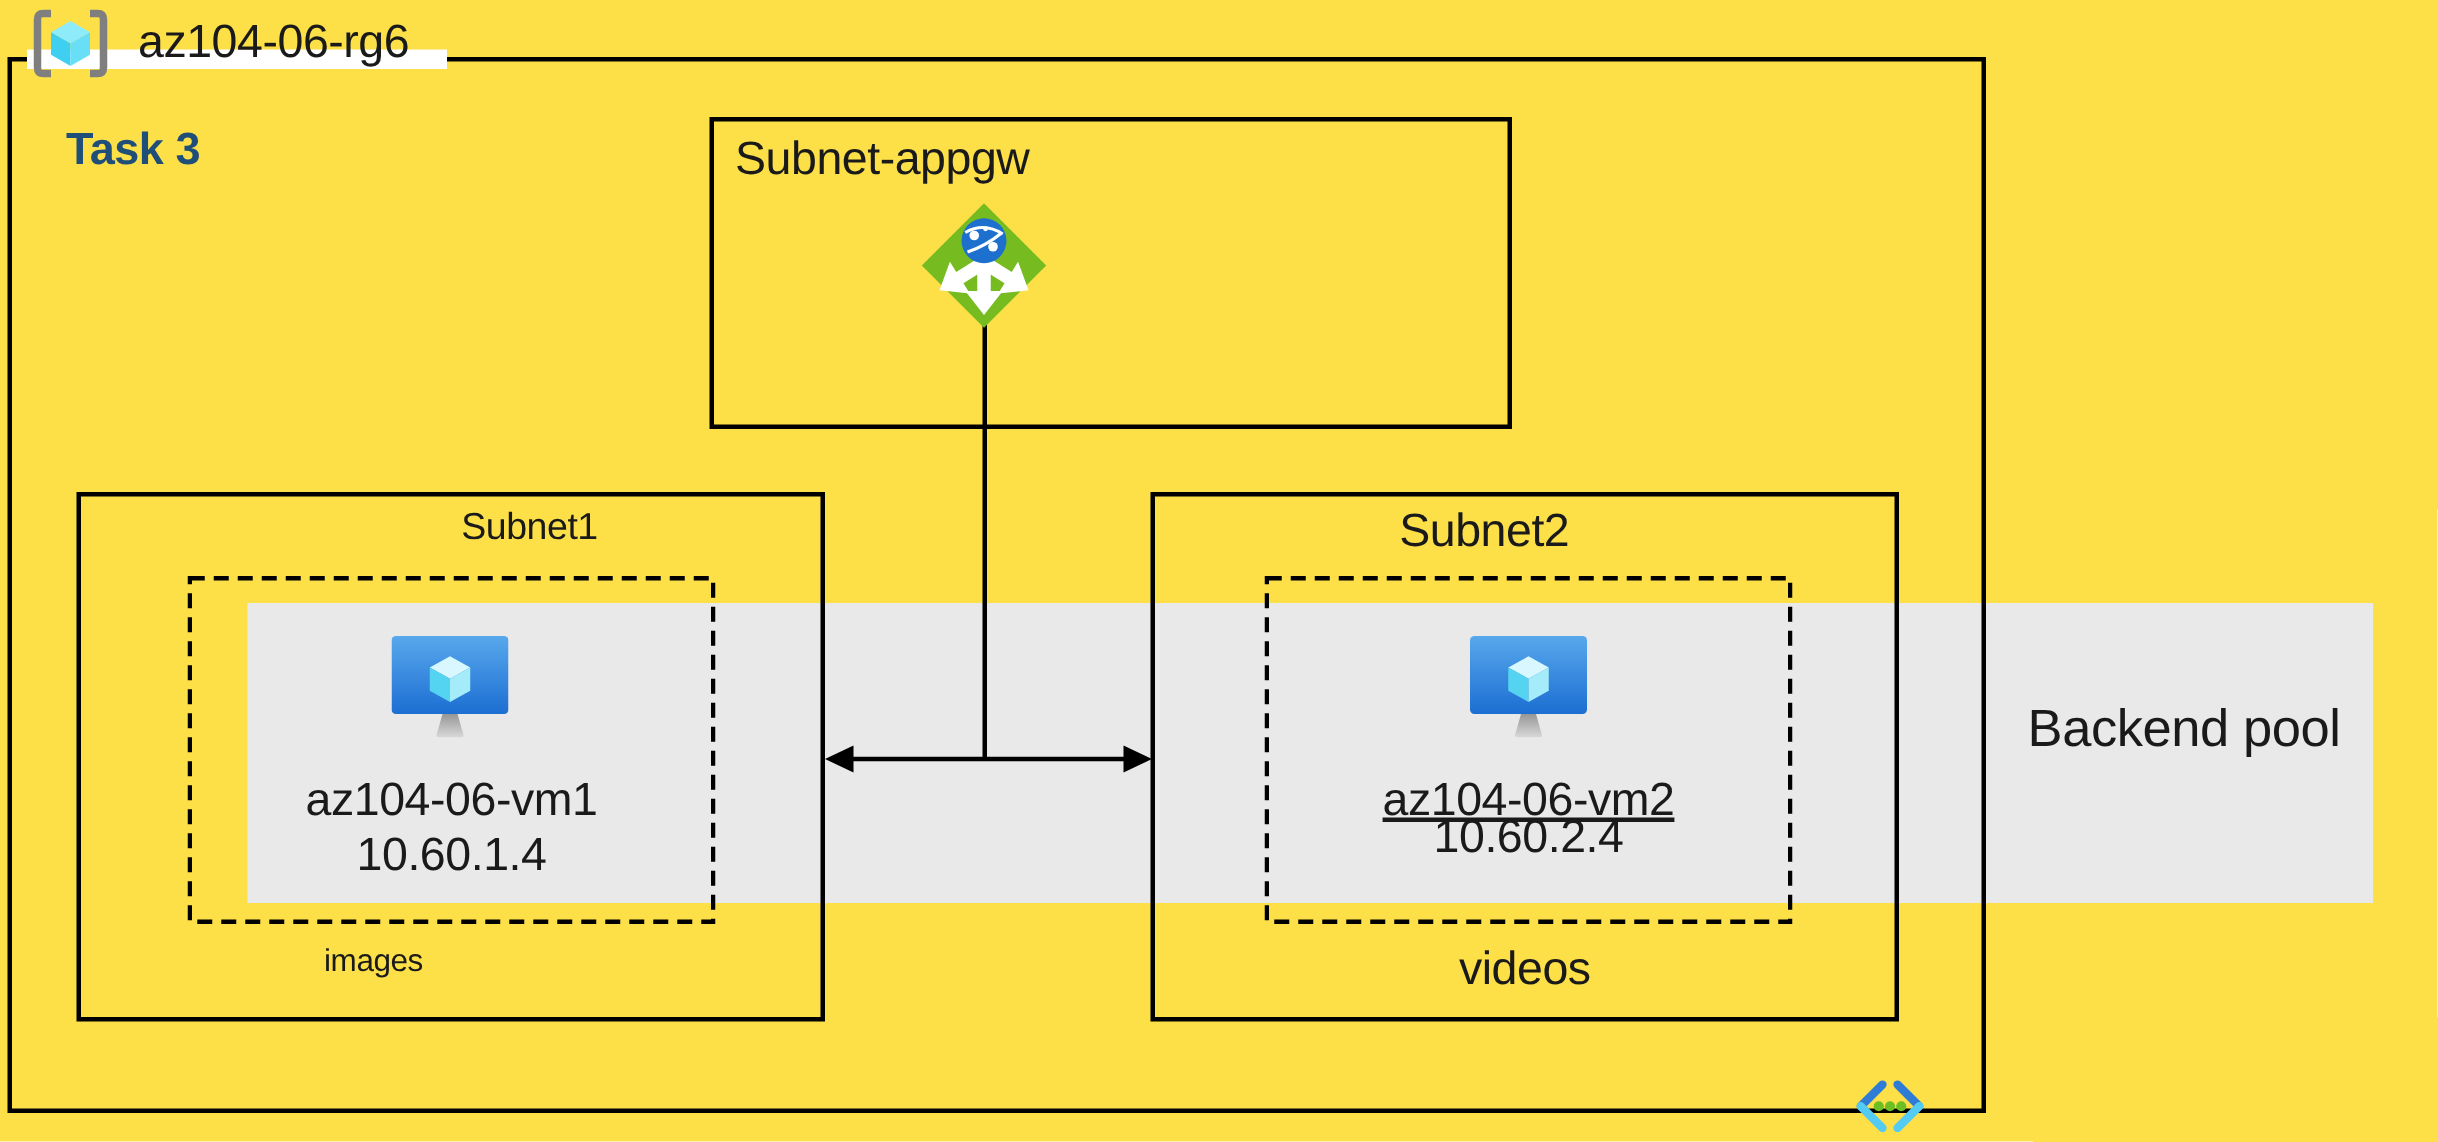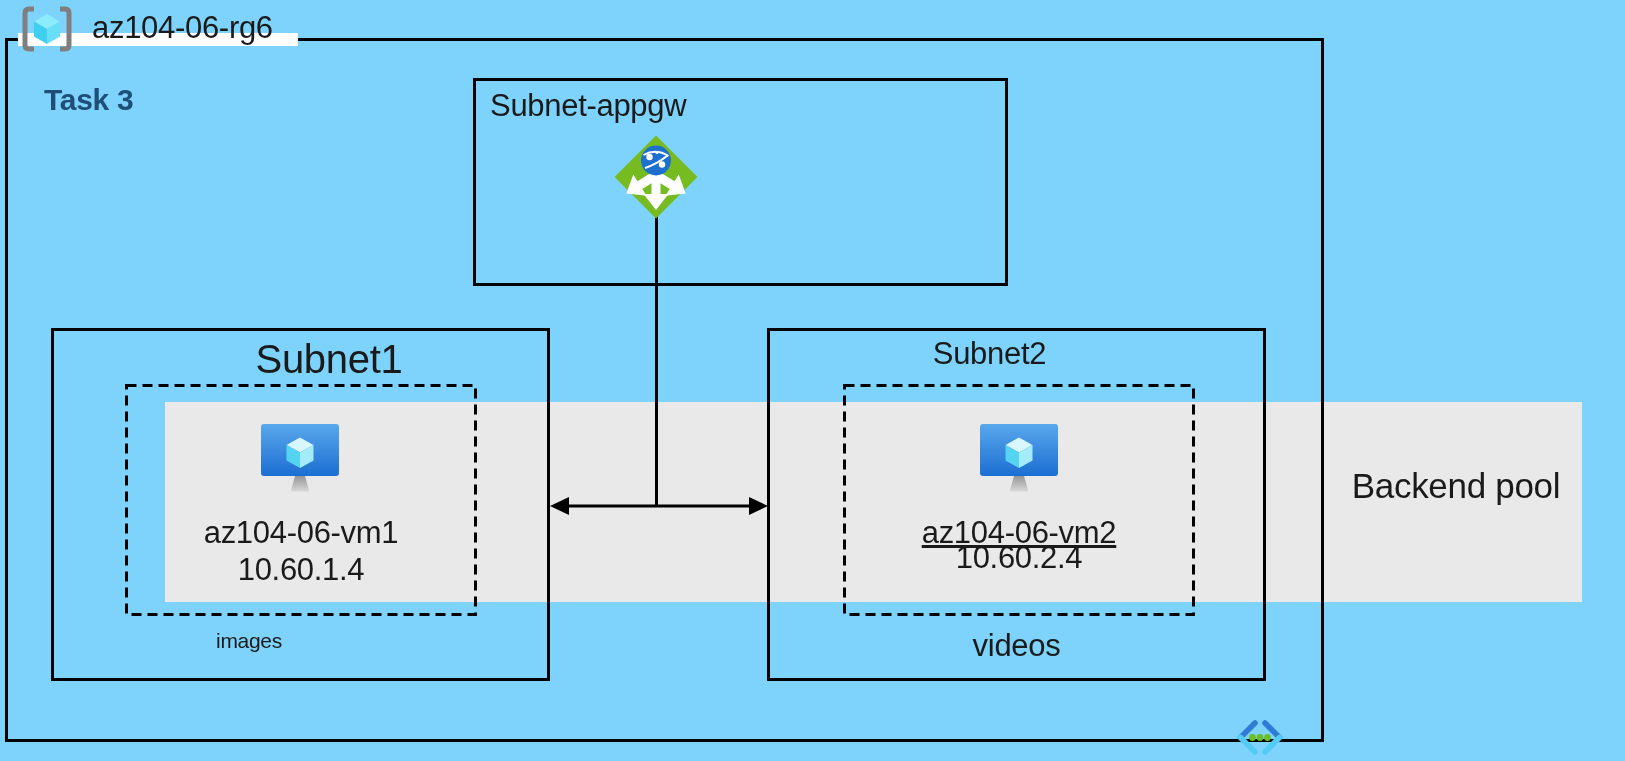--- a/index.html
+++ b/index.html
@@ -4,37 +4,37 @@
 <style>
   :root{
     --task-label:#1F4E79; --backend-band:#E9E9E9; --appgw-green:#76BC21;
     --globe-blue:#1D70CE; --vm-screen-top:#58A8EC; --vm-screen-bottom:#1C6ED2;
     --cube-top:#D9F7FE; --cube-left:#54D4F0; --cube-right:#A5ECFA;
     --rg-bracket-gray:#7F7F7F; --rg-cube-top:#8DEBFA; --rg-cube-left:#3FCFF1; --rg-cube-right:#69DFF7;
     --vnet-dark-blue:#2E7CD6; --vnet-light-cyan:#54CBF3; --dot-green:#6CBE22;
     --line-black:#000000; --text:#1A1A1A;
   }
   html,body{margin:0;padding:0;background:#fff;}
-  .canvas{position:relative;width:1625px;height:761px;background:#7dd3fc;overflow:hidden;
+  .canvas{position:relative;width:1625px;height:761px;background:#fde047;overflow:hidden;
           font-family:"Liberation Sans","DejaVu Sans",sans-serif;color:var(--text);}
   .abs{position:absolute;}
   .band{left:165px;top:402px;width:1417px;height:200px;background:var(--backend-band);z-index:1;}
   .box{border:3px solid var(--line-black);box-sizing:border-box;background:transparent;z-index:2;}
   .outer{left:5px;top:38px;width:1319px;height:704px;}
   .appgwbox{left:473px;top:78px;width:535px;height:208px;}
   .sn1{left:51px;top:328px;width:499px;height:353px;}
   .sn2{left:767px;top:328px;width:499px;height:353px;}
   .mask{left:18px;top:33px;width:280px;height:13px;background:#fff;z-index:3;}
   .lbl{z-index:5;letter-spacing:-0.3px;white-space:nowrap;line-height:1.12;}
   .rg-title{left:92px;top:11px;font-size:31px;}
   .task{left:44px;top:83px;font-size:30px;font-weight:bold;color:var(--task-label);}
   .appgw-title{left:490px;top:89px;font-size:31px;}
   .appgw-names{left:706px;top:141px;font-size:31px;line-height:37px;}
   .ctr{text-align:center;}
-  .sn1-title{left:51px;top:337px;width:556px;font-size:40px;}
+  .sn1-title{left:51px;top:337px;width:556px;font-size:25px;padding-left:24px;}
   .sn2-title{left:767px;top:337px;width:445px;font-size:31px;}
   .vm1-name{left:125px;top:516px;width:352px;font-size:31px;}
   .vm1-ip{left:125px;top:553px;width:352px;font-size:31px;}
   .vm2-name{left:843px;top:516px;width:352px;font-size:31px;text-decoration:underline;}
   .vm2-ip{left:843px;top:541px;width:352px;font-size:31px;}
   .images{left:51px;top:629px;width:396px;font-size:21px;}
   .videos{left:767px;top:629px;width:499px;font-size:31px;}
   .backend{left:1328px;top:466px;width:256px;font-size:35px;}
   .vline{left:655px;top:215px;width:3px;height:292px;background:var(--line-black);z-index:4;}
   .arrow-svg{left:548px;top:490px;z-index:4;}

